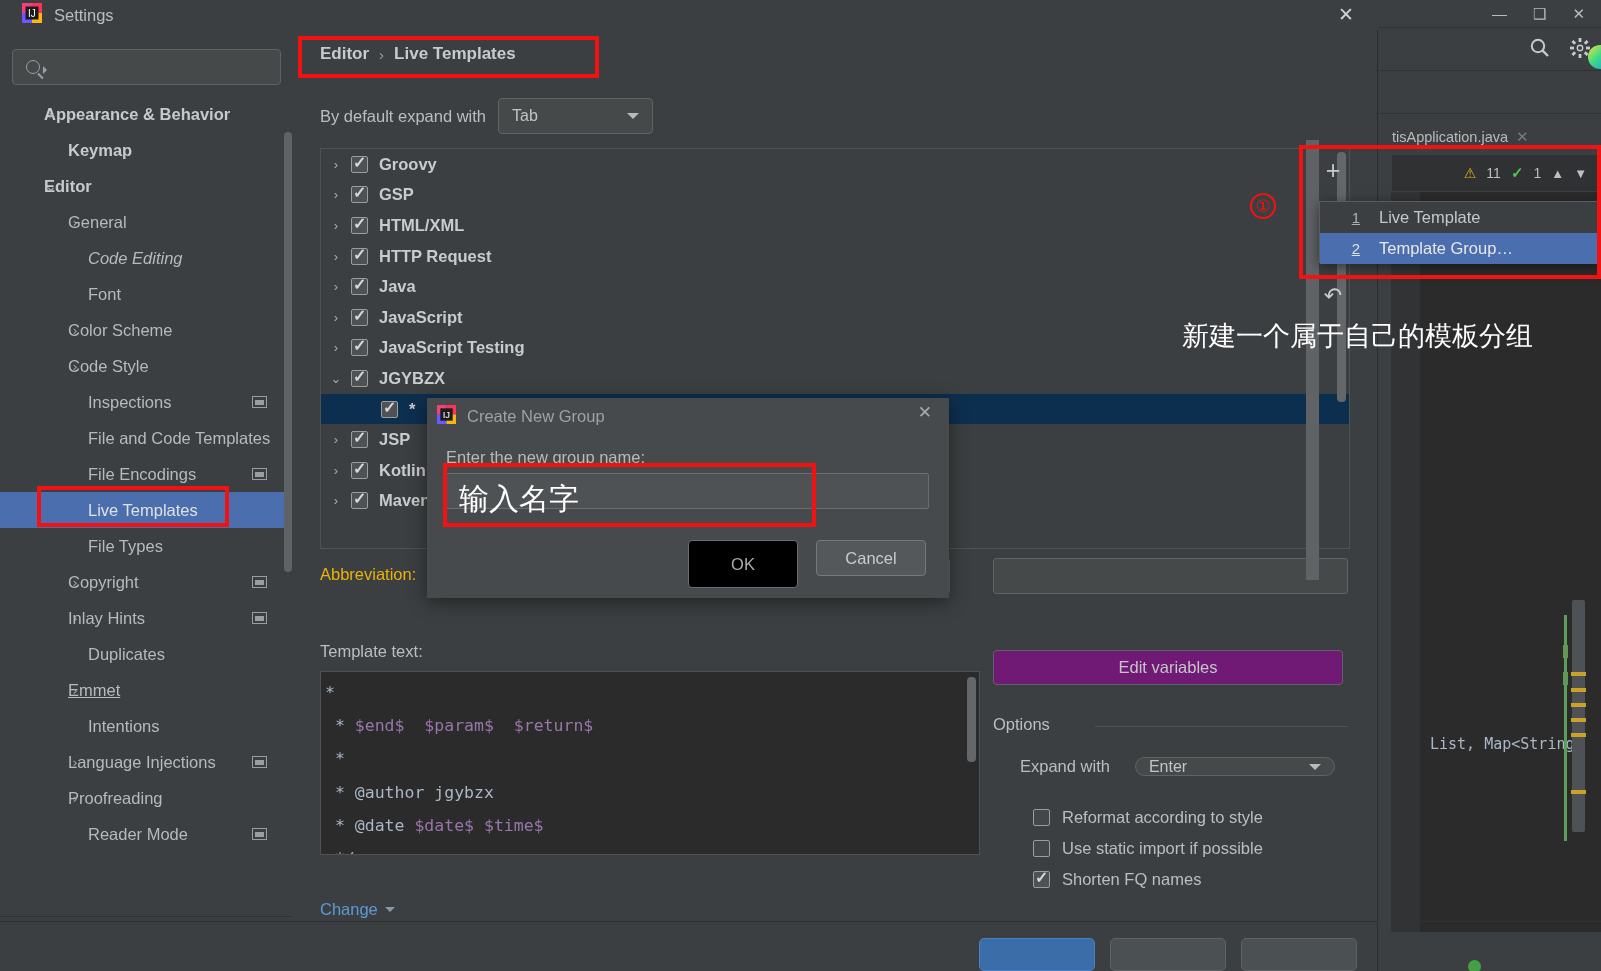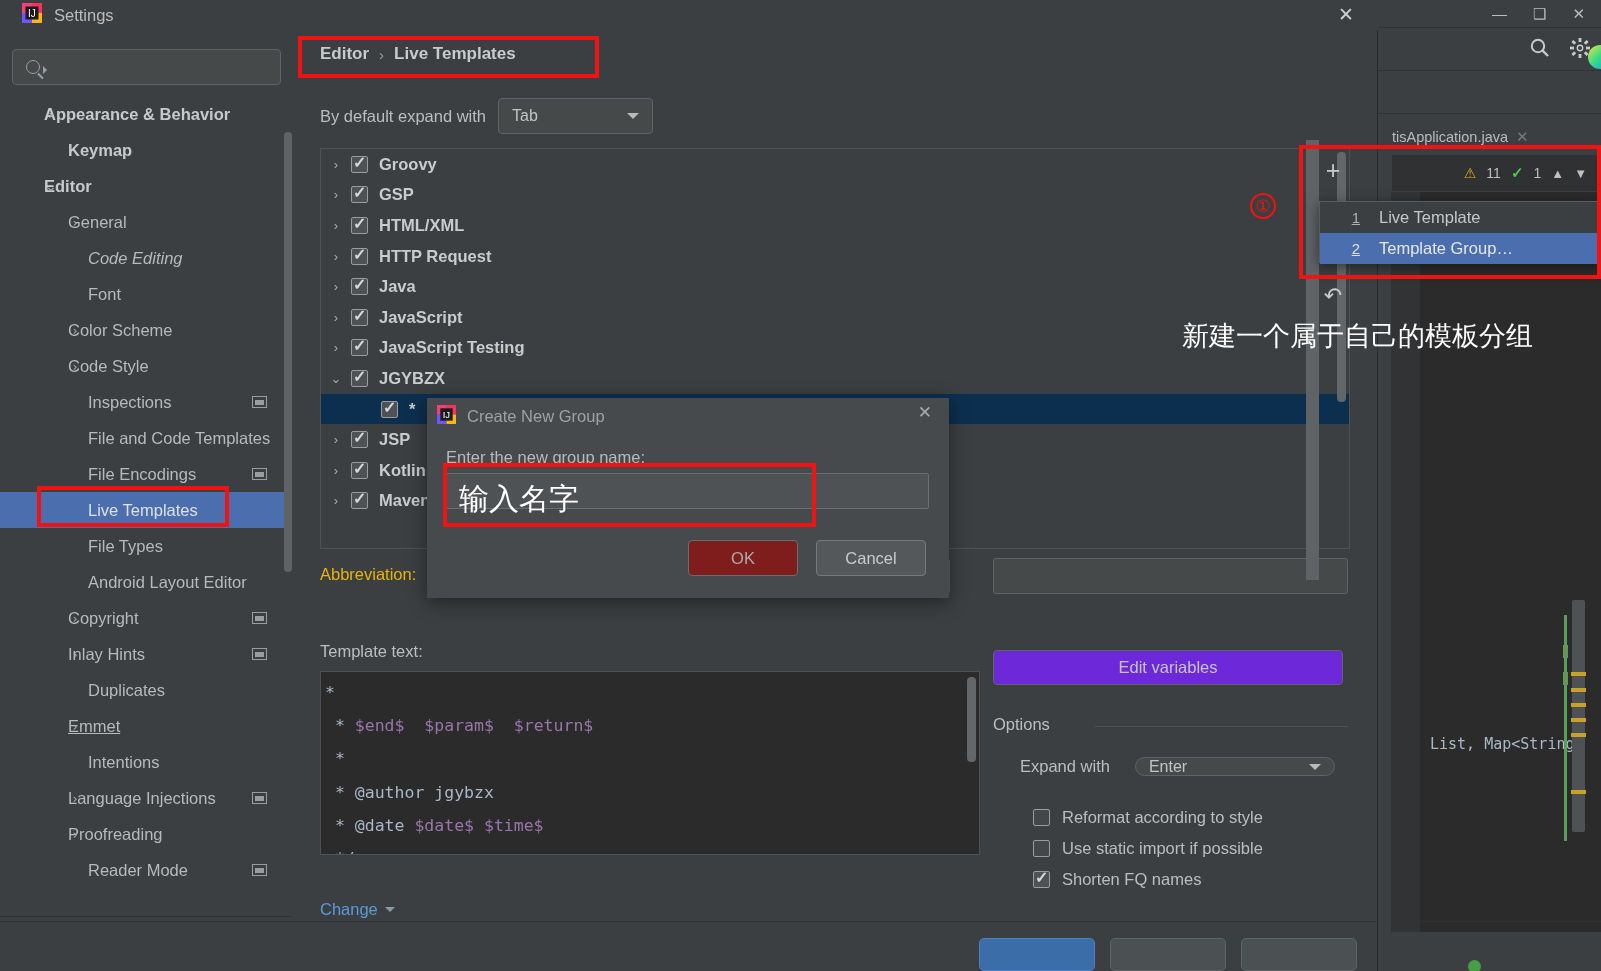--- a/index.html
+++ b/index.html
@@ -233,21 +233,21 @@
     display: flex; align-items: center; gap: 7px;
   }
   .change-link .v {
     width: 0; height: 0; border-left: 5px solid transparent; border-right: 5px solid transparent;
     border-top: 5px solid #8c9aa6;
   }
 
   
   .edit-vars-btn {
     position: absolute; left: 700px; top: 620px; width: 350px; height: 35px;
-    background: #6d28d9; border: 1px solid #5e6366; border-radius: 4px;
+    background: #701a75; border: 1px solid #5e6366; border-radius: 4px;
     display: flex; align-items: center; justify-content: center;
     color: #c4c6c8; font-size: 16.5px;
   }
   .options-group { position: absolute; left: 700px; top: 685px; width: 355px; }
   .options-title {
     position: absolute; left: 0; top: 0; color: #bcbdbf; font-size: 16.5px; background: #3c3f41;
     padding-right: 10px;
   }
   .options-rule {
     position: absolute; left: 102px; top: 11px; right: 0; height: 1px; background: #4f5254;
@@ -294,22 +294,22 @@
     position: absolute; right: 17px; top: 4px; color: #a7a9ab; font-size: 17px;
   }
   .modal-prompt {
     position: absolute; left: 19px; top: 50px; color: #b7b9bb; font-size: 16.5px;
   }
   .modal-input {
     position: absolute; left: 19px; top: 75px; width: 483px; height: 36px;
     background: #4f5254; border: 1px solid #6a6e70; border-radius: 2px;
   }
   .modal-ok {
-    position: absolute; left: 261px; top: 142px; width: 110px; height: 36px;
-    background: #7f1d1d; border: 1px solid #6a6e70; border-radius: 4px;
+    position: absolute; left: 261px; top: 142px; width: 110px; height: 48px;
+    background: #000000; border: 1px solid #6a6e70; border-radius: 4px;
     display: flex; align-items: center; justify-content: center;
     color: #a9abad; font-size: 16.5px;
   }
   .modal-cancel {
     position: absolute; left: 389px; top: 142px; width: 110px; height: 36px;
     background: #54585a; border: 1px solid #76797b; border-radius: 4px;
     display: flex; align-items: center; justify-content: center;
     color: #c8cacc; font-size: 16.5px;
   }
 
@@ -475,23 +475,20 @@
           <span class="lbl" style="margin-left: 88px;">File Encodings</span>
           <span class="subbadge"></span>
         </div>
         <div class="s-item selected">
           <span class="lbl" style="margin-left: 88px;">Live Templates</span>
         </div>
         <div class="s-item">
           <span class="lbl" style="margin-left: 88px;">File Types</span>
         </div>
         <div class="s-item">
-          <span class="lbl" style="margin-left: 88px;">Android Layout Editor</span>
-        </div>
-        <div class="s-item">
           <span class="arrow" style="left: 68px;">›</span>
           <span class="lbl" style="margin-left: 68px;">Copyright</span>
           <span class="subbadge"></span>
         </div>
         <div class="s-item">
           <span class="arrow" style="left: 68px;">›</span>
           <span class="lbl" style="margin-left: 68px;">Inlay Hints</span>
           <span class="subbadge"></span>
         </div>
         <div class="s-item">

